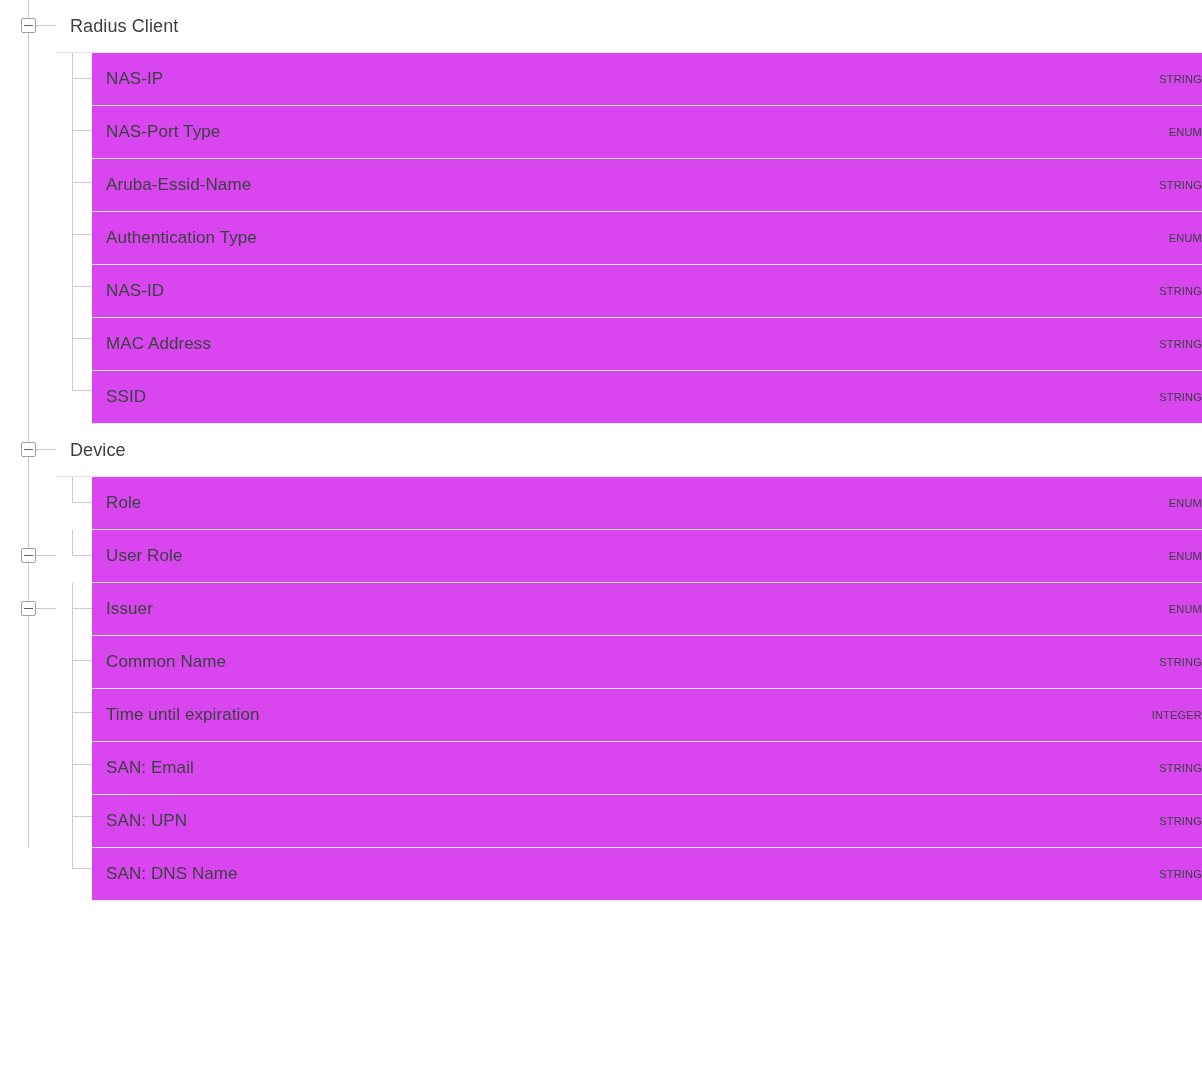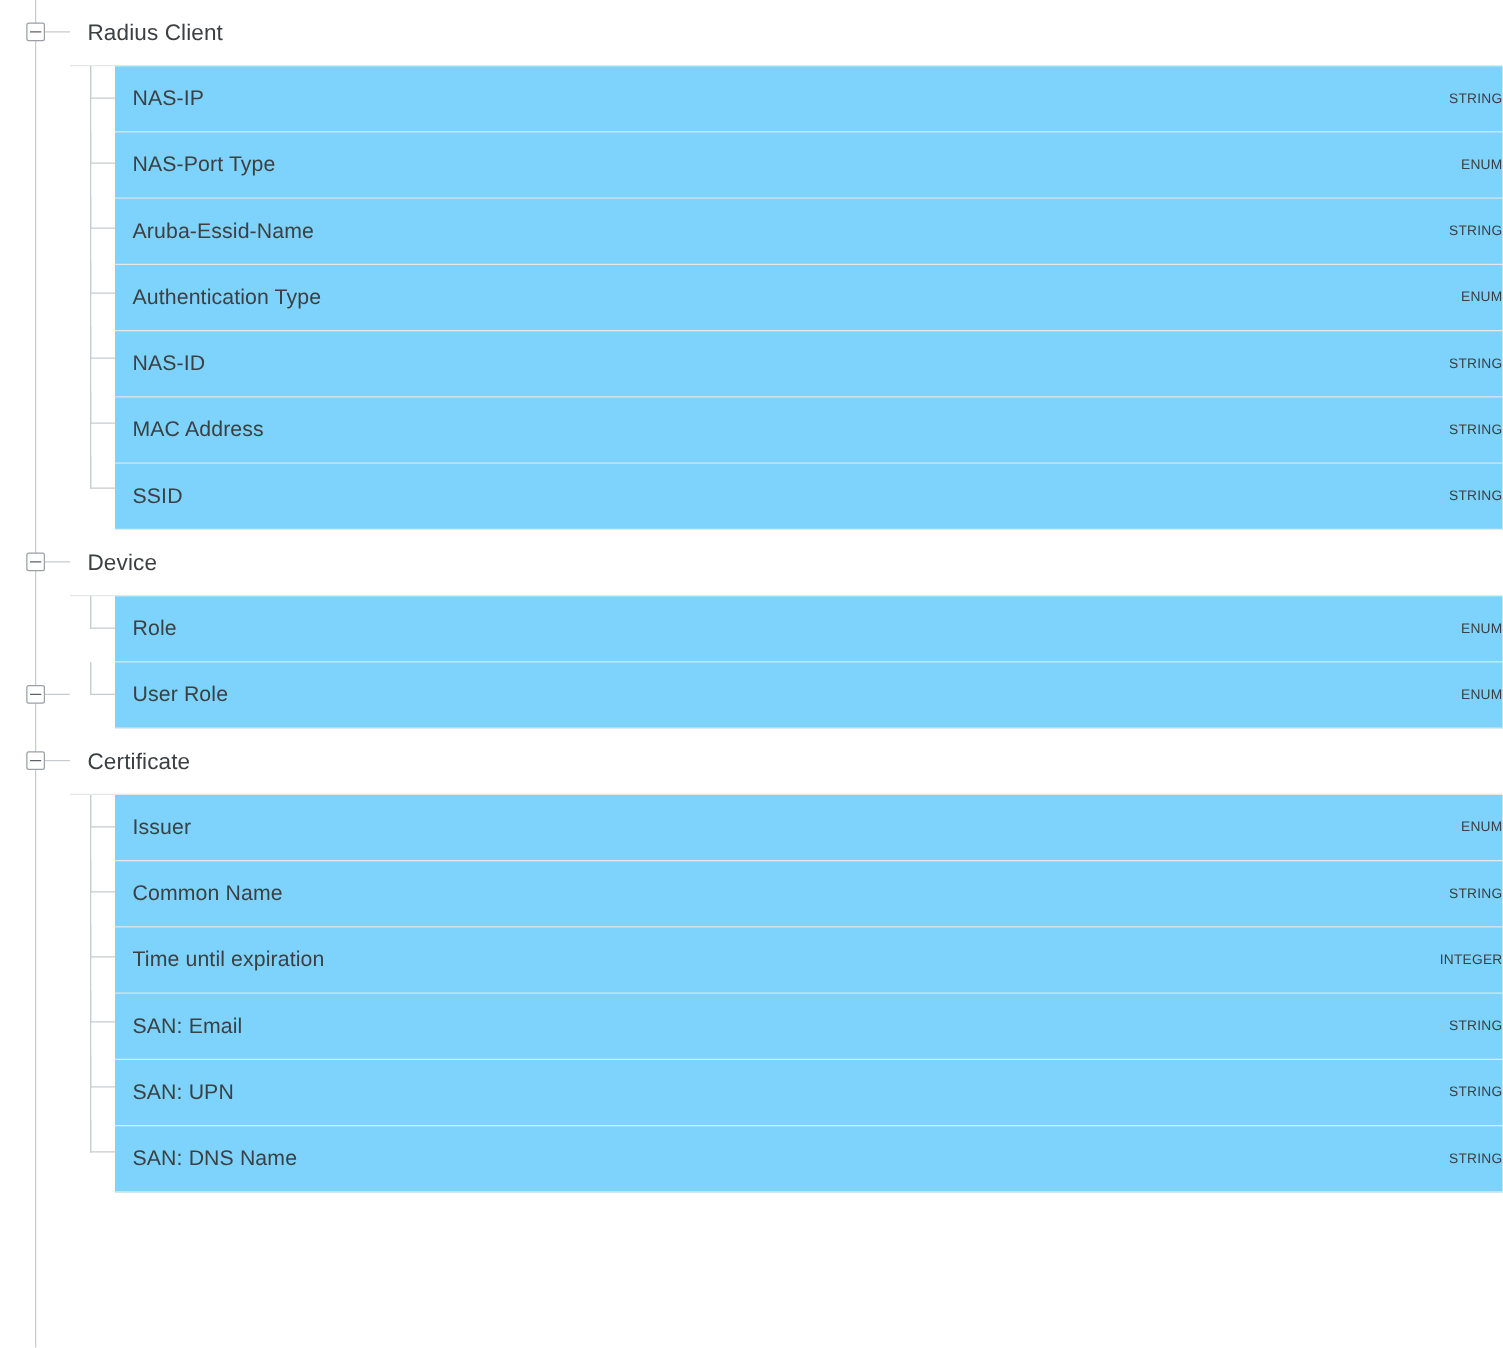--- a/index.html
+++ b/index.html
@@ -11,21 +11,21 @@
     width: 1202px;
     height: 1078px;
     font-family: "Liberation Sans", sans-serif;
     color: #3c4043;
     overflow: hidden;
   }
 
   .tree {
     position: relative;
     width: 1202px;
-    height: 1078px;
+    height: 848px;
     box-sizing: border-box;
   }
 
   
   .group {
     position: relative;
   }
 
   .group-row {
     position: relative;
@@ -101,21 +101,21 @@
   }
 
   .child-row {
     position: relative;
     height: 52px;
     margin-left: 92px;
     border-bottom: 1px solid #e4e6e8;
     display: flex;
     align-items: center;
     justify-content: space-between;
-    background: #7dd3fc;
+    background: #d946ef;
   }
   .child-row .label {
     font-size: 17px;
     color: #3c4043;
     padding-left: 14px;
     letter-spacing: 0.1px;
   }
   .child-row .type {
     font-size: 11px;
     color: #3c4043;
@@ -209,23 +209,20 @@
         <div class="elbow" style="top: 0px;"></div>
         <div class="child-row">
           <span class="label">User Role</span>
           <span class="type">ENUM</span>
         </div>
       </div>
     </div>
     <div class="group">
       <div class="toggle"></div>
       <div class="toggle-stub"></div>
-      <div class="group-row">
-        <span class="label">Certificate</span>
-      </div>
       <div class="children">
         <div class="child-trunk" style="height: 286px;"></div>
         <div class="elbow" style="top: 0px;"></div>
         <div class="child-row">
           <span class="label">Issuer</span>
           <span class="type">ENUM</span>
         </div>
         <div class="elbow" style="top: 52px;"></div>
         <div class="child-row">
           <span class="label">Common Name</span>

